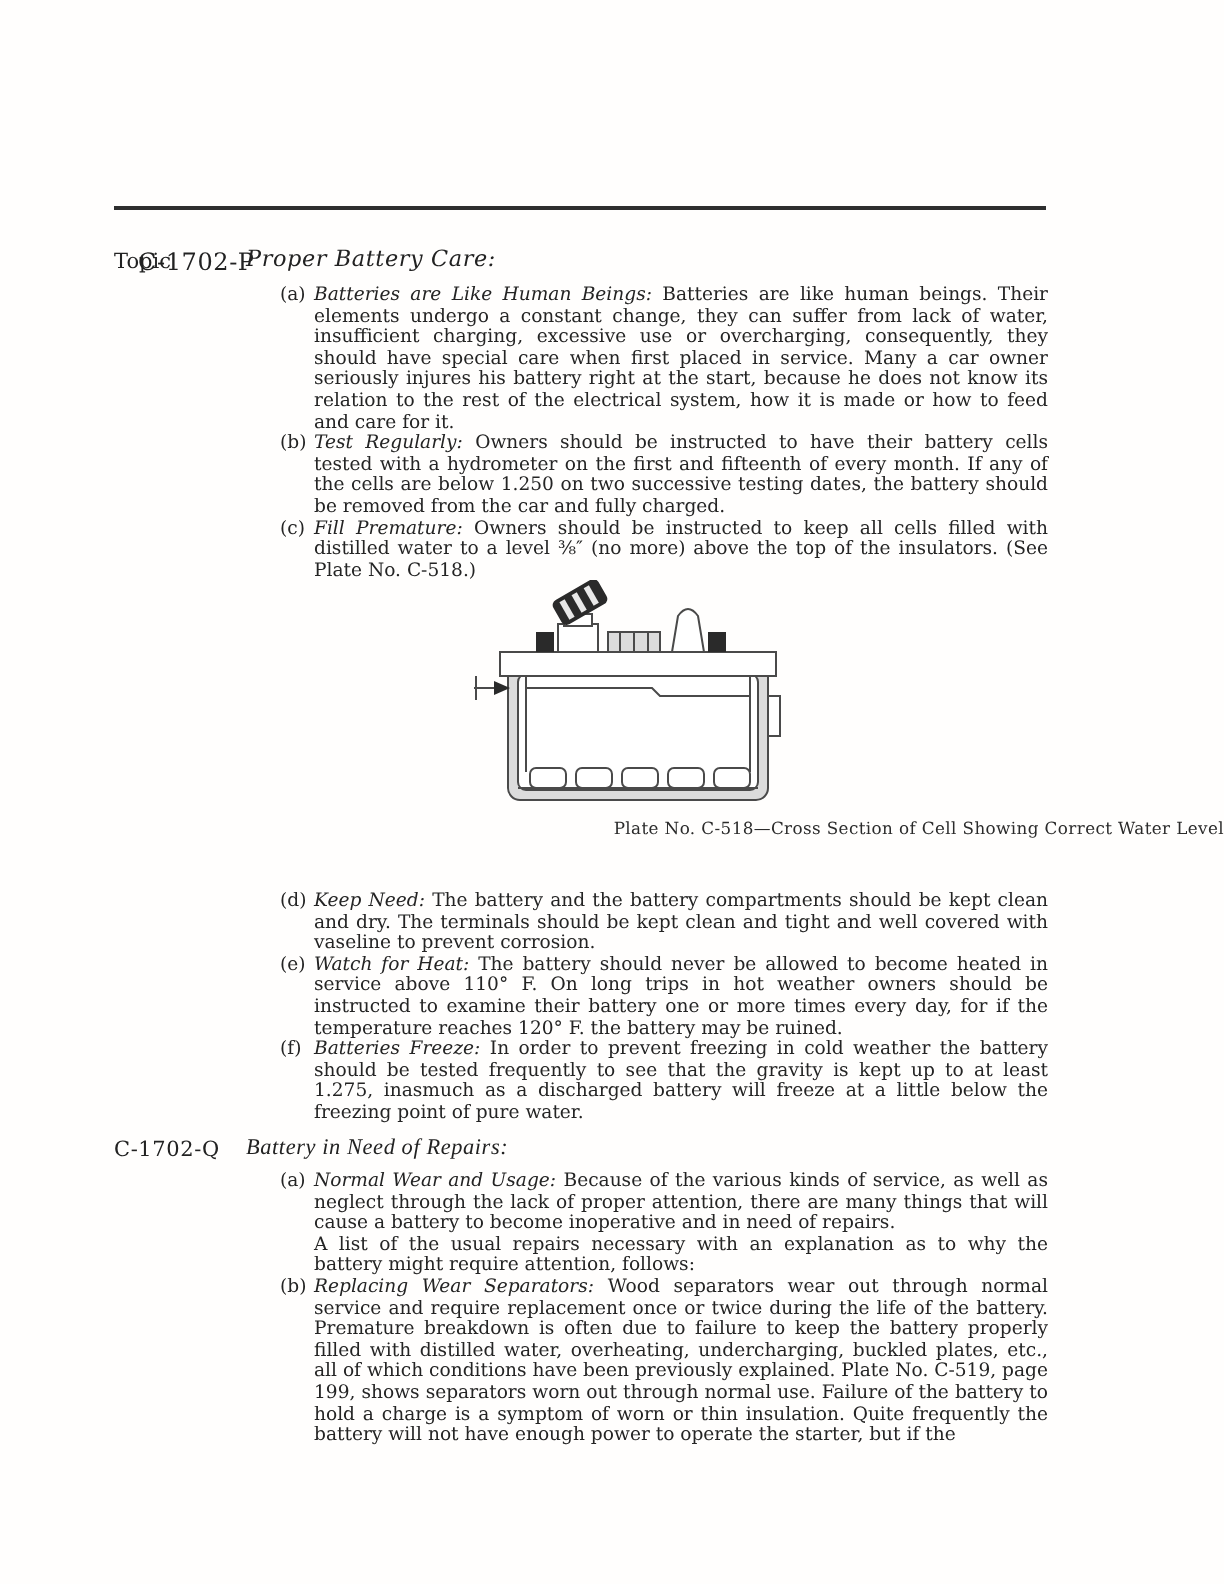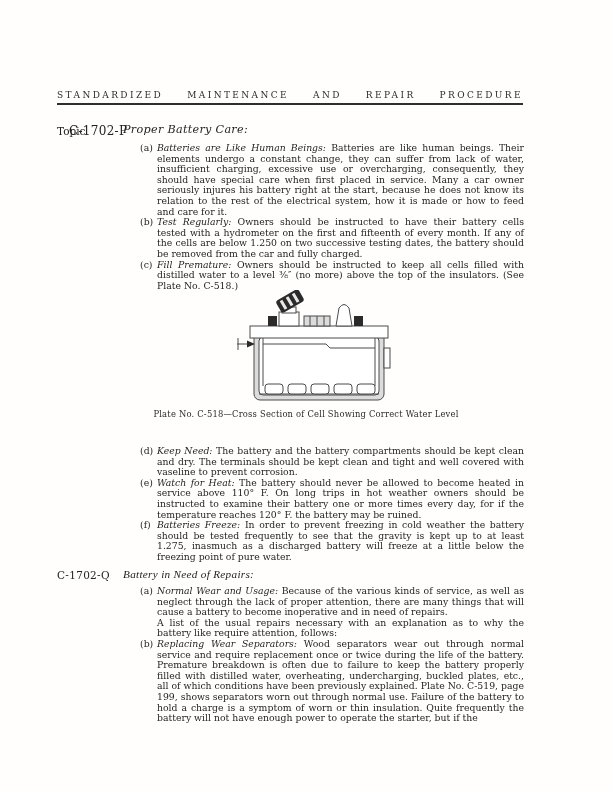--- a/index.html
+++ b/index.html
@@ -31,34 +31,33 @@
   .items{width:384px;font-size:9.3px;line-height:10.6px;}
   .items-1{left:140px;top:143px;}
   .items-2{left:140px;top:446px;}
   .items-3{left:140px;top:586px;}
   .item{position:relative;padding-left:17px;text-align:justify;color:#242424;}
   .item .label{position:absolute;left:0;top:0;}
   .item .lead{font-style:italic;}
   .item .txt2{display:block;text-align:justify;}
   
   .figure{left:232px;top:290px;width:164px;height:118px;}
-  .caption{left:0;top:409px;width:612px;text-align:center;font-size:8.4px;color:#2b2b2b;letter-spacing:0.2px;}
+  .caption{left:0;top:409px;width:612px;text-align:right;font-size:8.4px;color:#2b2b2b;letter-spacing:0.2px;}
   
   .page-num{left:0;top:722px;width:612px;text-align:center;font-size:9.3px;}
   svg .ln{stroke:#4a4a4a;stroke-width:1;fill:none;}
   svg .wh{fill:#ffffff;stroke:#4a4a4a;stroke-width:1;}
   svg .gy{fill:#dcdcdc;stroke:#4a4a4a;stroke-width:1;}
   svg .dk{fill:#2a2a2a;stroke:none;}
 </style>
 </head>
 <body>
 
 <div class="page">
 
-  <div class="abs rh-text">STANDARDIZED MAINTENANCE AND REPAIR PROCEDURE</div>
   <div class="abs rh-rule"></div>
 
   <div class="abs topic-label">Topic</div>
   <div class="abs sec-code">C-1702-P</div>
   <div class="abs sec-title">Proper Battery Care:</div>
 
   <div class="abs items items-1">
     <div class="item">
       <span class="label">(a)</span><span class="lead">Batteries are Like Human Beings:</span>
       <span class="txt">Batteries are like human beings. Their elements undergo a constant change, they can suffer from lack of water, insufficient charging, excessive use or overcharging, consequently, they should have special care when first placed in service. Many a car owner seriously injures his battery right at the start, because he does not know its relation to the rest of the electrical system, how it is made or how to feed and care for it.</span>
@@ -137,21 +136,21 @@
     </div>
   </div>
 
   <div class="abs sec-code-2">C-1702-Q</div>
   <div class="abs sec-title-2">Battery in Need of Repairs:</div>
 
   <div class="abs items items-3">
     <div class="item">
       <span class="label">(a)</span><span class="lead">Normal Wear and Usage:</span>
       <span class="txt">Because of the various kinds of service, as well as neglect through the lack of proper attention, there are many things that will cause a battery to become inoperative and in need of repairs.</span>
-      <span class="txt2">A list of the usual repairs necessary with an explanation as to why the battery like require attention, follows:</span>
+      <span class="txt2">A list of the usual repairs necessary with an explanation as to why the battery might require attention, follows:</span>
     </div>
     <div class="item">
       <span class="label">(b)</span><span class="lead">Replacing Wear Separators:</span>
       <span class="txt">Wood separators wear out through normal service and require replacement once or twice during the life of the battery. Premature breakdown is often due to failure to keep the battery properly filled with distilled water, overheating, undercharging, buckled plates, etc., all of which conditions have been previously explained. Plate No. C-519, page 199, shows separators worn out through normal use. Failure of the battery to hold a charge is a symptom of worn or thin insulation. Quite frequently the battery will not have enough power to operate the starter, but if the</span>
     </div>
   </div>
 
 
 </div>
 

